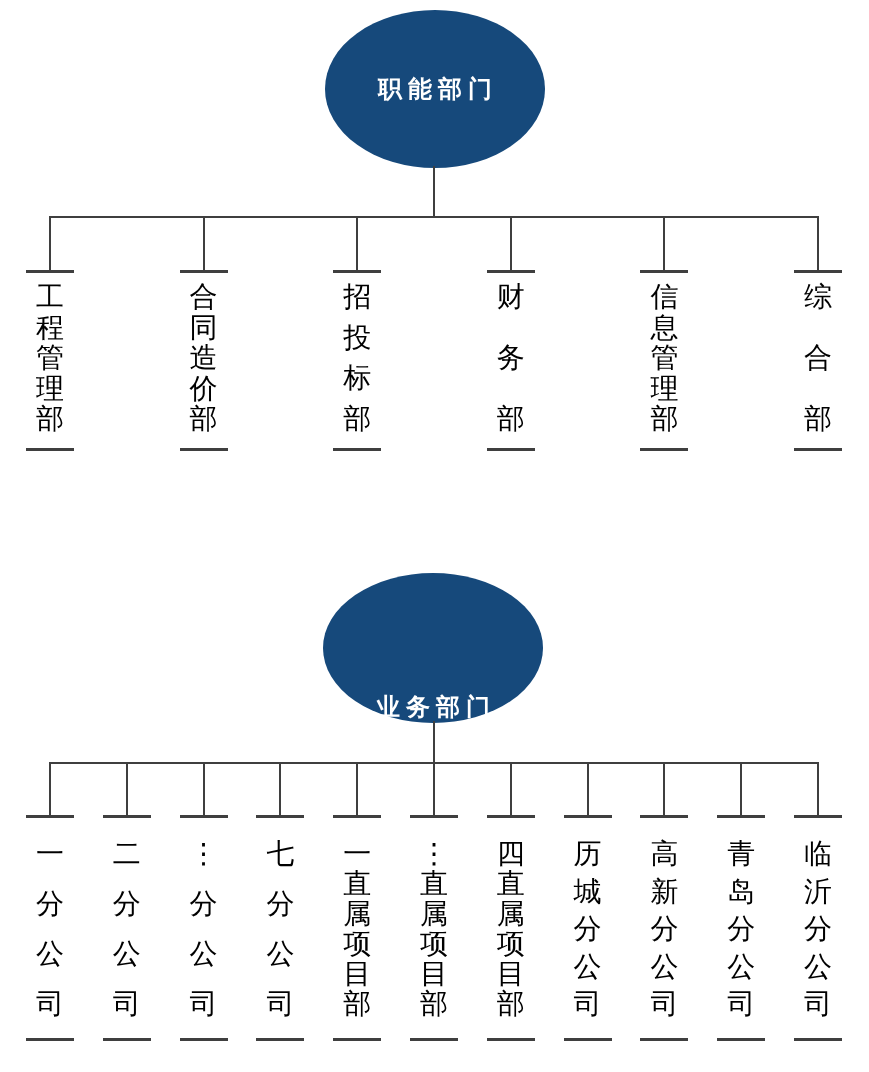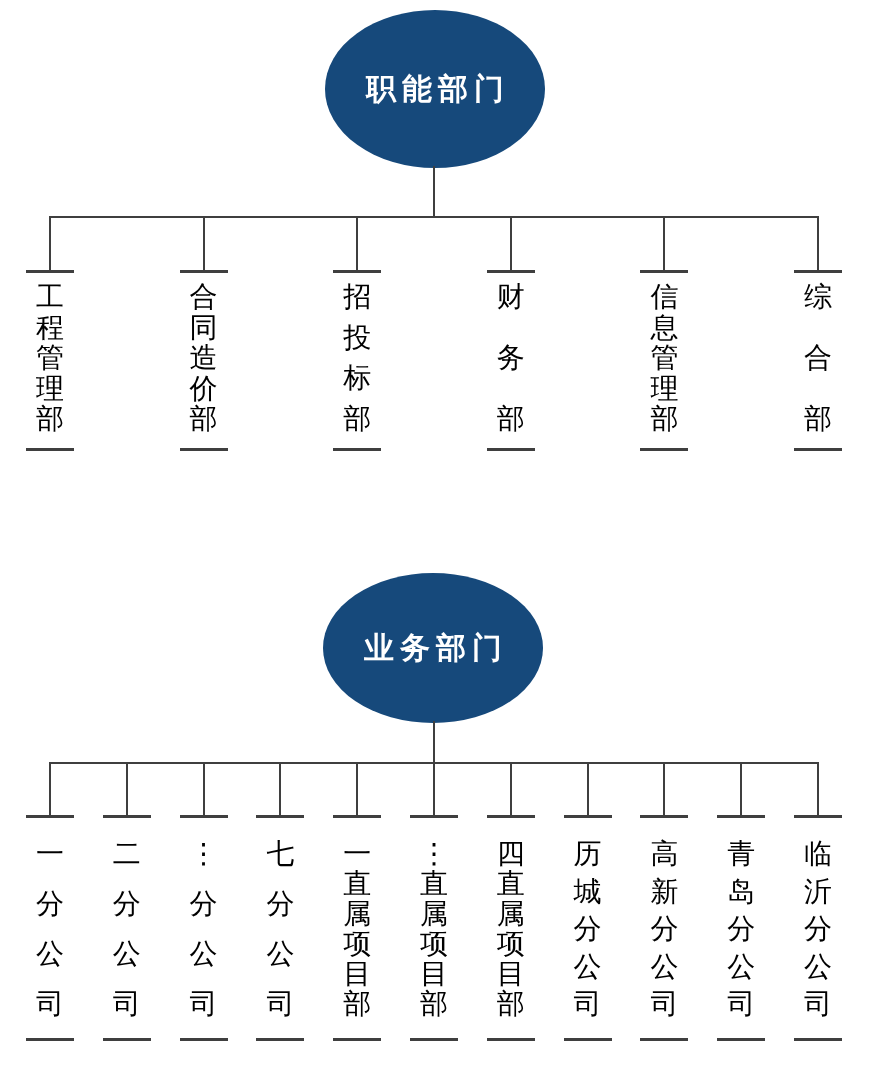--- a/index.html
+++ b/index.html
@@ -24,21 +24,21 @@
   .ellipse {
     position: absolute;
     background: var(--node-fill);
     border-radius: 50%;
     display: flex;
     align-items: center;
     justify-content: center;
   }
   .ellipse .title {
     color: var(--node-text);
-    font-size: 30px;
+    font-size: 24px;
     font-weight: bold;
     letter-spacing: 6px;
     padding-left: 6px; 
     white-space: nowrap;
   }
 
   .stem {
     position: absolute;
     width: 2px;
     background: var(--line);
@@ -173,21 +173,21 @@
             <span>合</span>
             <span>部</span>
           </div>
         <div class="tick tick2"></div>
       </div>
 
     </div>
   </section>
 
   <section>
-    <div class="ellipse" style="left:323px; top:573px; width:220px; height:150px;">
+    <div class="ellipse" style="left:323px; top:573px; width:220px; height:150px;align-items:flex-end;">
       <span class="title">业务部门</span>
     </div>
     <div class="stem" style="left:433px; top:721px; height:41px;"></div>
     <div class="connector" style="left:50px; top:762px; width:769px;"></div>
 
     <div class="children sec2" style="left:26px; top:762px; width:816px;">
 
       <div class="child">
         <div class="drop"></div>
         <div class="tick"></div>

